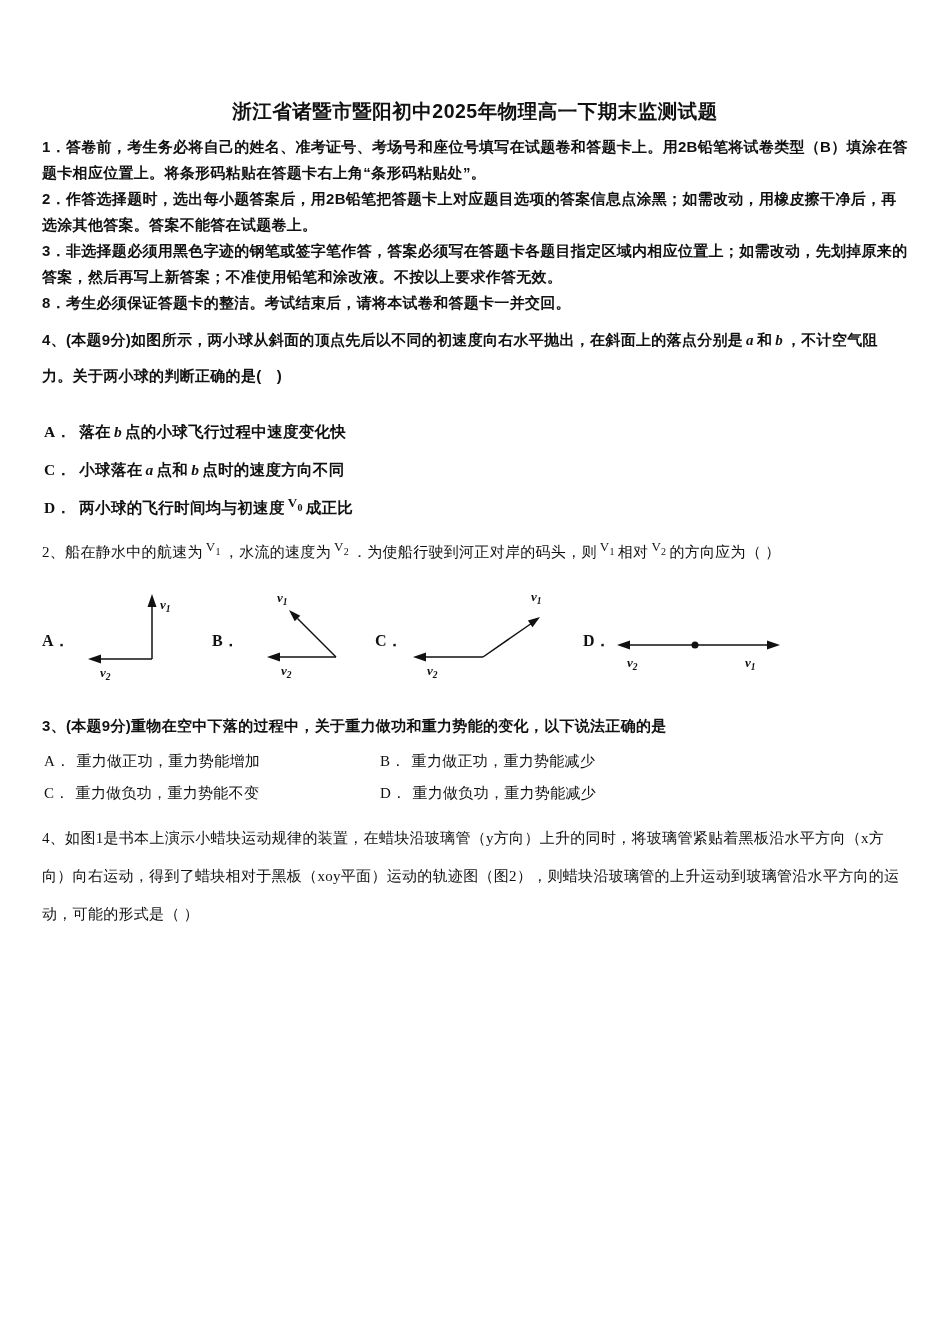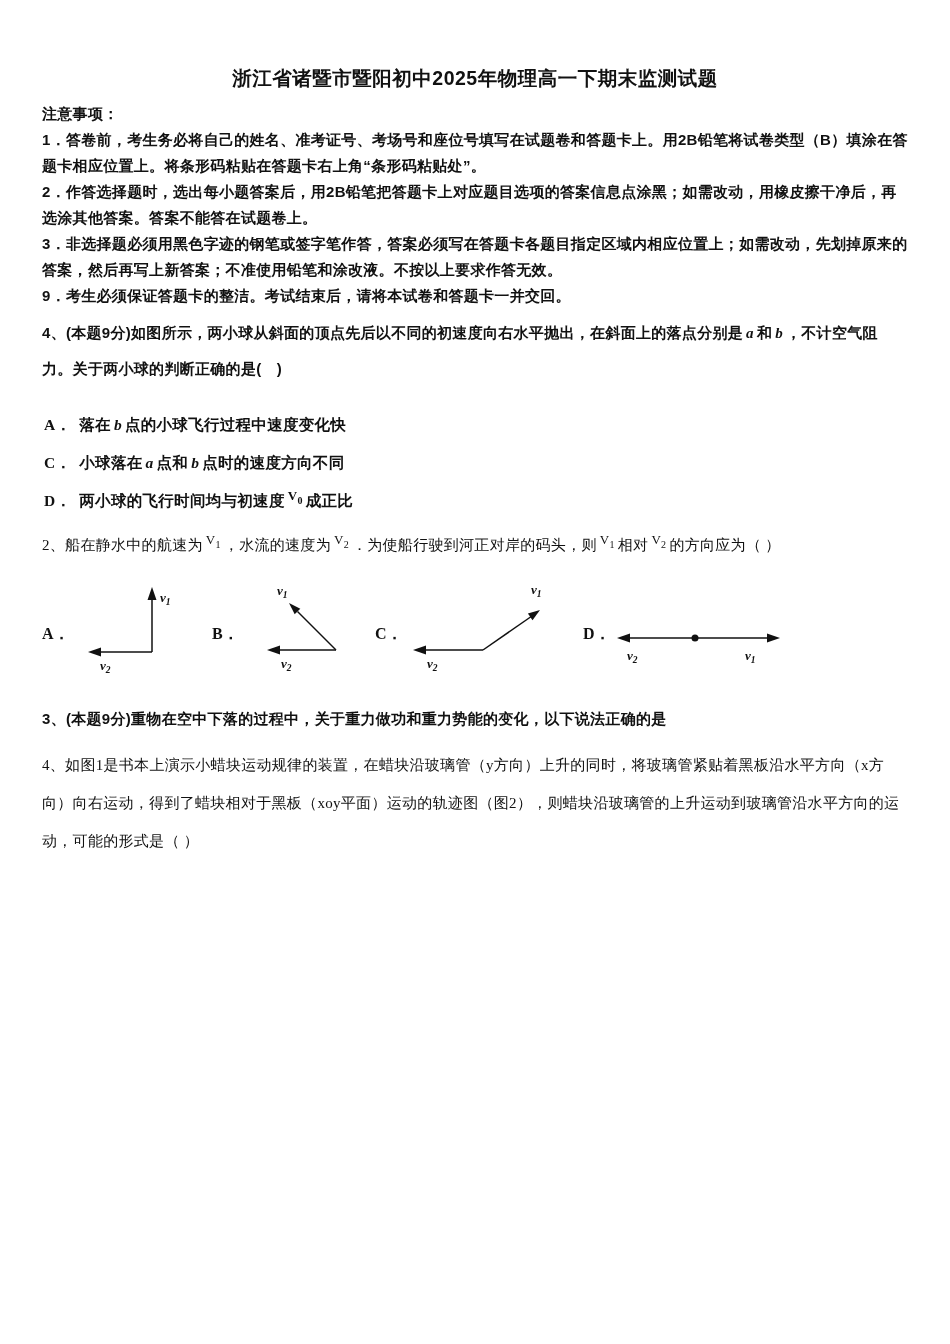--- a/index.html
+++ b/index.html
@@ -1,20 +1,20 @@
 <!DOCTYPE html>
 <html lang="zh"><head>
 <meta charset="utf-8">
 <style>
   html,body{margin:0;padding:0;}
   body{
     width:950px;height:1344px;overflow:hidden;background:#ffffff;color:#111;
     font-family:"Liberation Serif","DejaVu Serif",serif;
   }
-  .page{padding:63px 42px 0 42px;box-sizing:border-box;}
+  .page{padding:96px 42px 0 42px;box-sizing:border-box;}
   .hei{font-family:"Liberation Sans","DejaVu Sans",sans-serif;}
   .song{font-family:"Liberation Serif","DejaVu Serif",serif;}
 
   .title{
     font-family:"Liberation Sans","DejaVu Sans",sans-serif;
     font-size:19.5px;font-weight:700;text-align:center;
     margin:0 0 6px 0;letter-spacing:.5px;line-height:30px;
   }
   .notice{margin-top:8px;}
   .notice p{margin:0;font-size:15px;line-height:26px;font-weight:600;letter-spacing:.3px;}
@@ -65,25 +65,24 @@
   .q3opt .lab{margin-right:6px;}
 </style>
 </head>
 <body>
 
 <div class="page">
 
   <h1 class="title">浙江省诸暨市暨阳初中2025年物理高一下期末监测试题</h1>
 
   <section class="notice hei">
-    <p>注意事项：</p>
     <p>1．答卷前，考生务必将自己的姓名、准考证号、考场号和座位号填写在试题卷和答题卡上。用2B铅笔将试卷类型（B）填涂在答题卡相应位置上。将条形码粘贴在答题卡右上角“条形码粘贴处”。</p>
     <p>2．作答选择题时，选出每小题答案后，用2B铅笔把答题卡上对应题目选项的答案信息点涂黑；如需改动，用橡皮擦干净后，再选涂其他答案。答案不能答在试题卷上。</p>
     <p>3．非选择题必须用黑色字迹的钢笔或签字笔作答，答案必须写在答题卡各题目指定区域内相应位置上；如需改动，先划掉原来的答案，然后再写上新答案；不准使用铅笔和涂改液。不按以上要求作答无效。</p>
-    <p>9．考生必须保证答题卡的整洁。考试结束后，请将本试卷和答题卡一并交回。</p>
+    <p>8．考生必须保证答题卡的整洁。考试结束后，请将本试卷和答题卡一并交回。</p>
   </section>
 
 
   <p class="stem q1-stem hei"><span>4、(本题9分)如图所示，两小球从斜面的顶点先后以不同的初速度向右水平抛出，在斜面上的落点分别是</span><i class="em">a</i><span>和</span><i class="em">b</i><span>，不计空气阻力。关于两小球的判断正确的是(　)</span></p>
 
 
   <div class="q1opts song">
     <div class="opt"><b>A．</b><span>落在</span><i class="em">b</i><span>点的小球飞行过程中速度变化快</span></div>
     <div class="opt"><b>C．</b><span>小球落在</span><i class="em">a</i><span>点和</span><i class="em">b</i><span>点时的速度方向不同</span></div>
     <div class="opt"><b>D．</b><span>两小球的飞行时间均与初速度</span><span class="vx"><span>V</span><span class="vsub">0</span></span><span>成正比</span></div>
@@ -138,16 +137,22 @@
         <circle cx="84" cy="60" r="3.5" fill="#111"></circle>
         <text x="16" y="82" class="svglabel"><tspan>v</tspan><tspan dy="3" class="svgsub">2</tspan></text>
         <text x="134" y="82" class="svglabel"><tspan>v</tspan><tspan dy="3" class="svgsub">1</tspan></text>
       </svg>
     </div>
 
   </div>
 
   <p class="stem q3-stem hei">3、(本题9分)重物在空中下落的过程中，关于重力做功和重力势能的变化，以下说法正确的是</p>
 
+  <div class="q3grid song">
+    <div class="q3opt"><span class="lab">A．</span><span>重力做正功，重力势能增加</span></div>
+    <div class="q3opt"><span class="lab">B．</span><span>重力做正功，重力势能减少</span></div>
+    <div class="q3opt"><span class="lab">C．</span><span>重力做负功，重力势能不变</span></div>
+    <div class="q3opt"><span class="lab">D．</span><span>重力做负功，重力势能减少</span></div>
+  </div>
 
   <p class="stem q4-stem song">4、如图1是书本上演示小蜡块运动规律的装置，在蜡块沿玻璃管（y方向）上升的同时，将玻璃管紧贴着黑板沿水平方向（x方向）向右运动，得到了蜡块相对于黑板（xoy平面）运动的轨迹图（图2），则蜡块沿玻璃管的上升运动到玻璃管沿水平方向的运动，可能的形式是（ ）</p>
 
 </div>
 
 </body></html>

